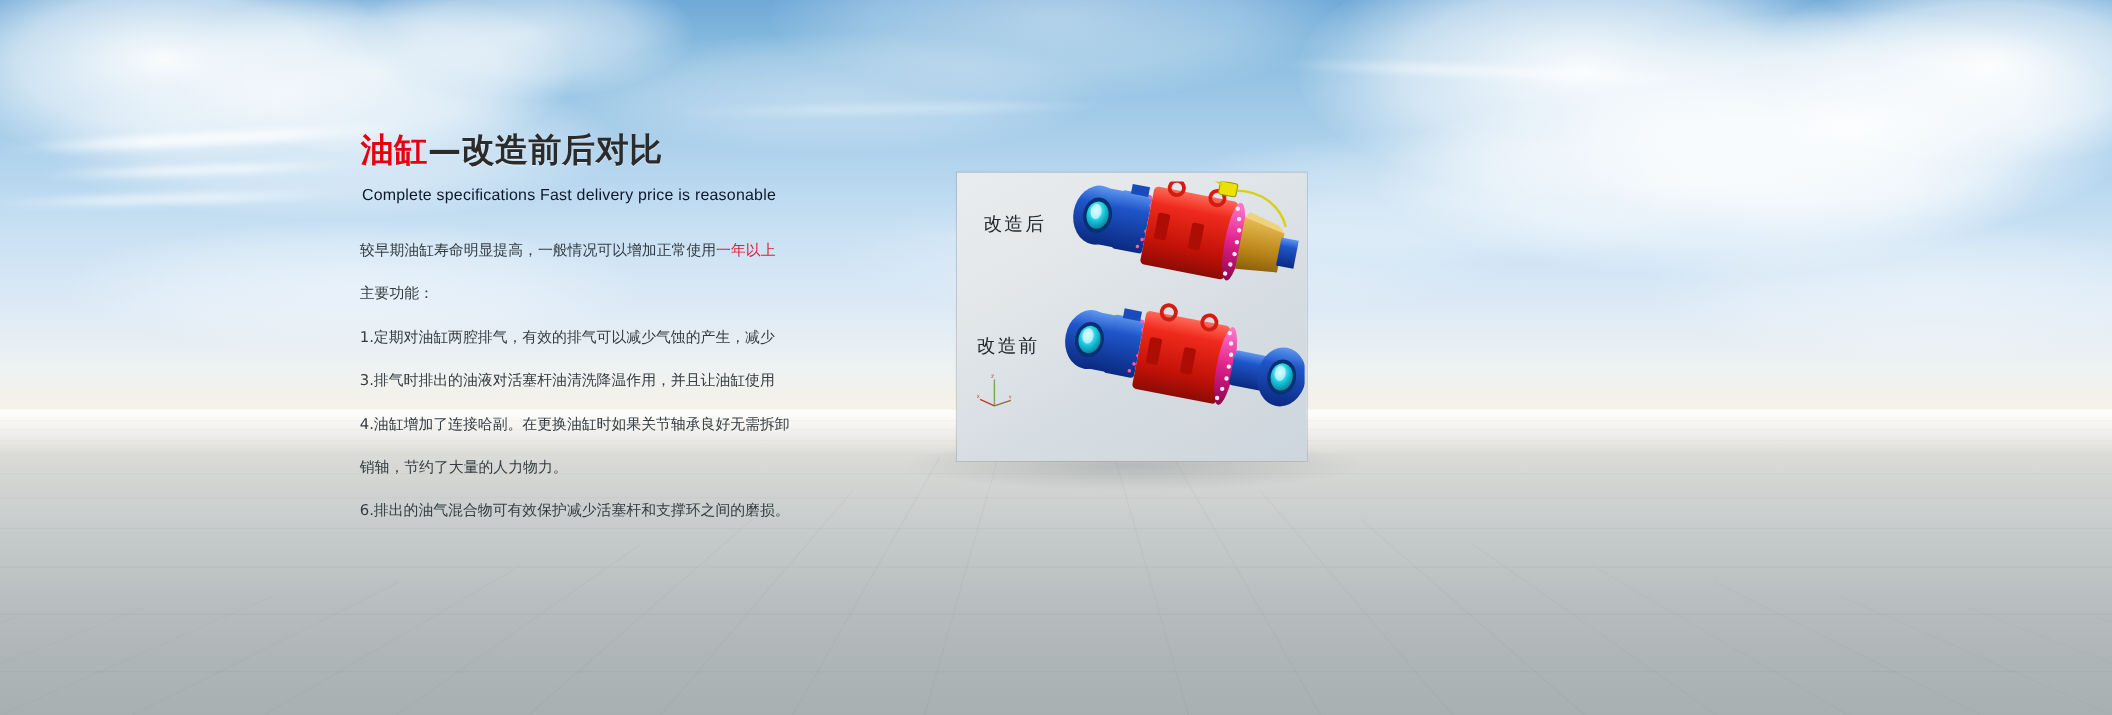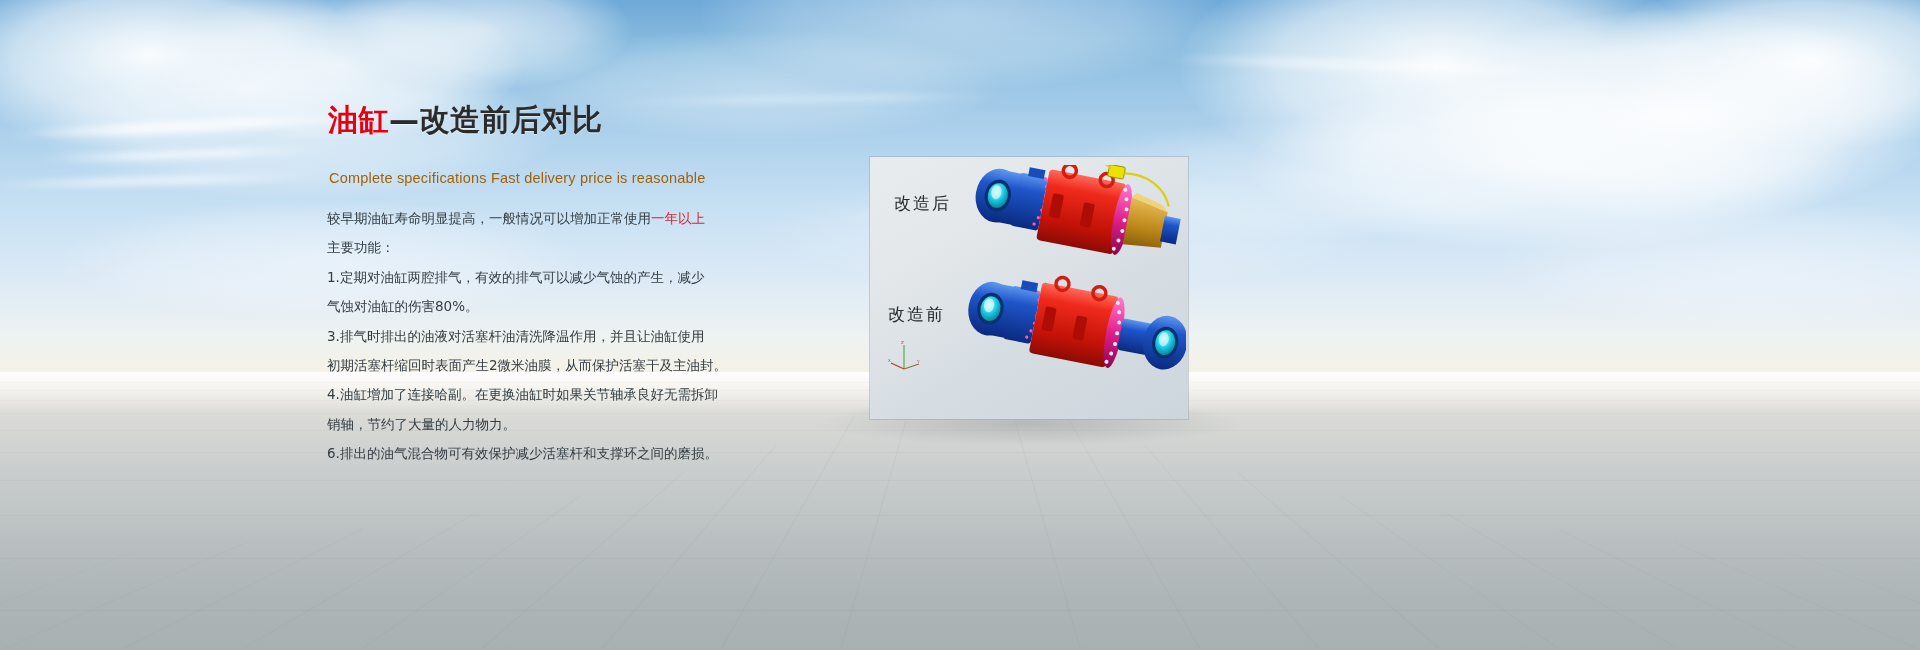--- a/index.html
+++ b/index.html
@@ -98,40 +98,40 @@
     position:absolute; bottom:0;
     background:rgba(120,130,132,0.28);
     width:1px;
     transform-origin:bottom center;
   }
 
   
   .content { position:absolute; left:0; top:0; width:1920px; height:650px; }
 
   .title {
-    position:absolute; left:328px; top:100px;
+    position:absolute; left:328px; top:116px;
     font-family:"DejaVu Sans","Liberation Sans",sans-serif;
     font-size:30px; font-weight:bold; letter-spacing:.5px;
     color:#2b2b2b; white-space:nowrap;
     text-shadow:0 1px 1px rgba(255,255,255,.5);
   }
   .title .hl { color:#e60012; }
 
   .subtitle {
     position:absolute; left:329px; top:170px;
-    font-size:14.5px; color:#a16207; letter-spacing:.2px; white-space:nowrap;
+    font-size:14.5px; color:#0f172a; letter-spacing:.2px; white-space:nowrap;
     font-family:"Liberation Sans","DejaVu Sans",sans-serif;
   }
 
   .body {
     position:absolute; left:327px; top:204px; width:420px;
     font-family:"DejaVu Sans","Liberation Sans",sans-serif;
     color:#333c42; font-size:13.5px; line-height:29.4px;
   }
-  .body .line { white-space:nowrap; }
+  .body .line { white-space:nowrap;margin-top:10px; }
   .body .red { color:#d9232e; }
 
   
   .panel {
     position:absolute; left:870px; top:157px; width:318px; height:262px;
     background:linear-gradient(150deg,#e9ecee 0%,#e3e7ea 30%,#d6dde2 62%,#cdd6dd 100%);
     box-shadow:0 0 0 1px rgba(150,160,168,.45);
   }
   .panel-label {
     position:absolute;
@@ -223,23 +223,21 @@
     <div class="title">
       <span class="hl">油缸</span><span>—改造前后对比</span>
     </div>
 
     <div class="subtitle">Complete specifications Fast delivery price is reasonable</div>
 
     <div class="body" id="body-lines">
         <div class="line"><span>较早期油缸寿命明显提高，一般情况可以增加正常使用</span><span class="red" style="color: rgb(217, 35, 46);">一年以上</span></div>
         <div class="line"><span>主要功能：</span></div>
         <div class="line"><span>1.定期对油缸两腔排气，有效的排气可以减少气蚀的产生，减少</span></div>
-        <div class="line"><span>气蚀对油缸的伤害80%。</span></div>
         <div class="line"><span>3.排气时排出的油液对活塞杆油清洗降温作用，并且让油缸使用</span></div>
-        <div class="line"><span>初期活塞杆缩回时表面产生2微米油膜，从而保护活塞干及主油封。</span></div>
         <div class="line"><span>4.油缸增加了连接哈副。在更换油缸时如果关节轴承良好无需拆卸</span></div>
         <div class="line"><span>销轴，节约了大量的人力物力。</span></div>
         <div class="line"><span>6.排出的油气混合物可有效保护减少活塞杆和支撑环之间的磨损。</span></div>
       </div>
 
     <div class="panel">
 
       <div class="panel-label label-after">改造后</div>
       <div class="panel-label label-before">改造前</div>
 

